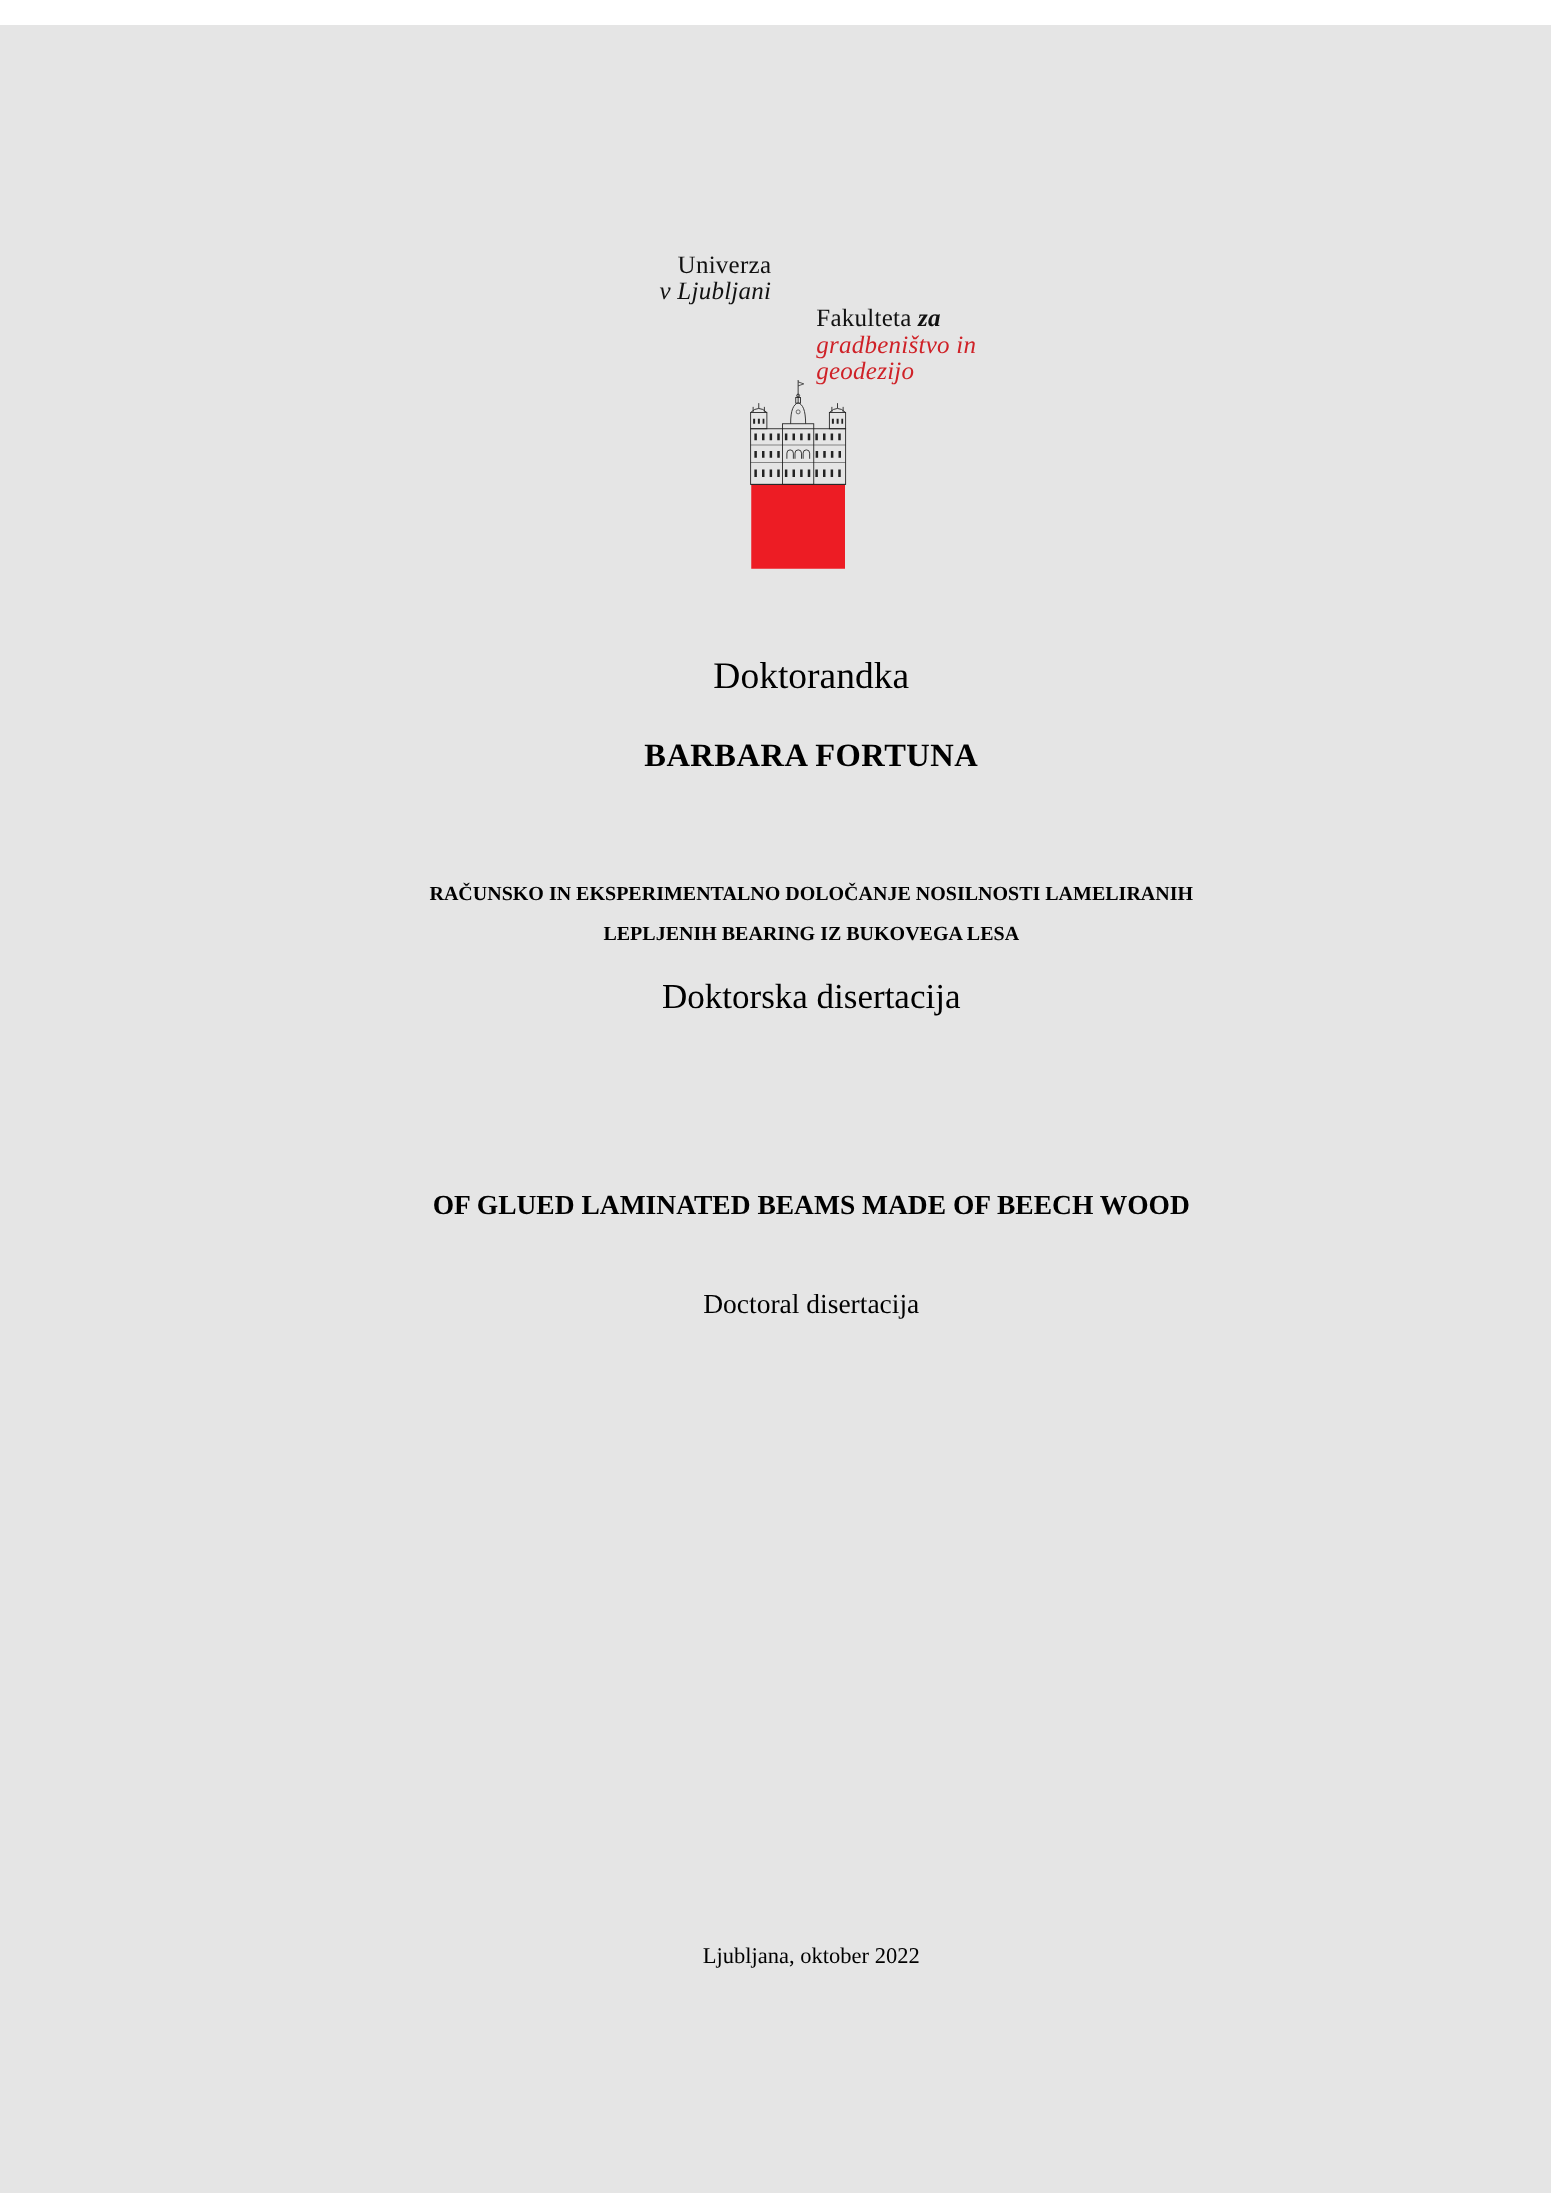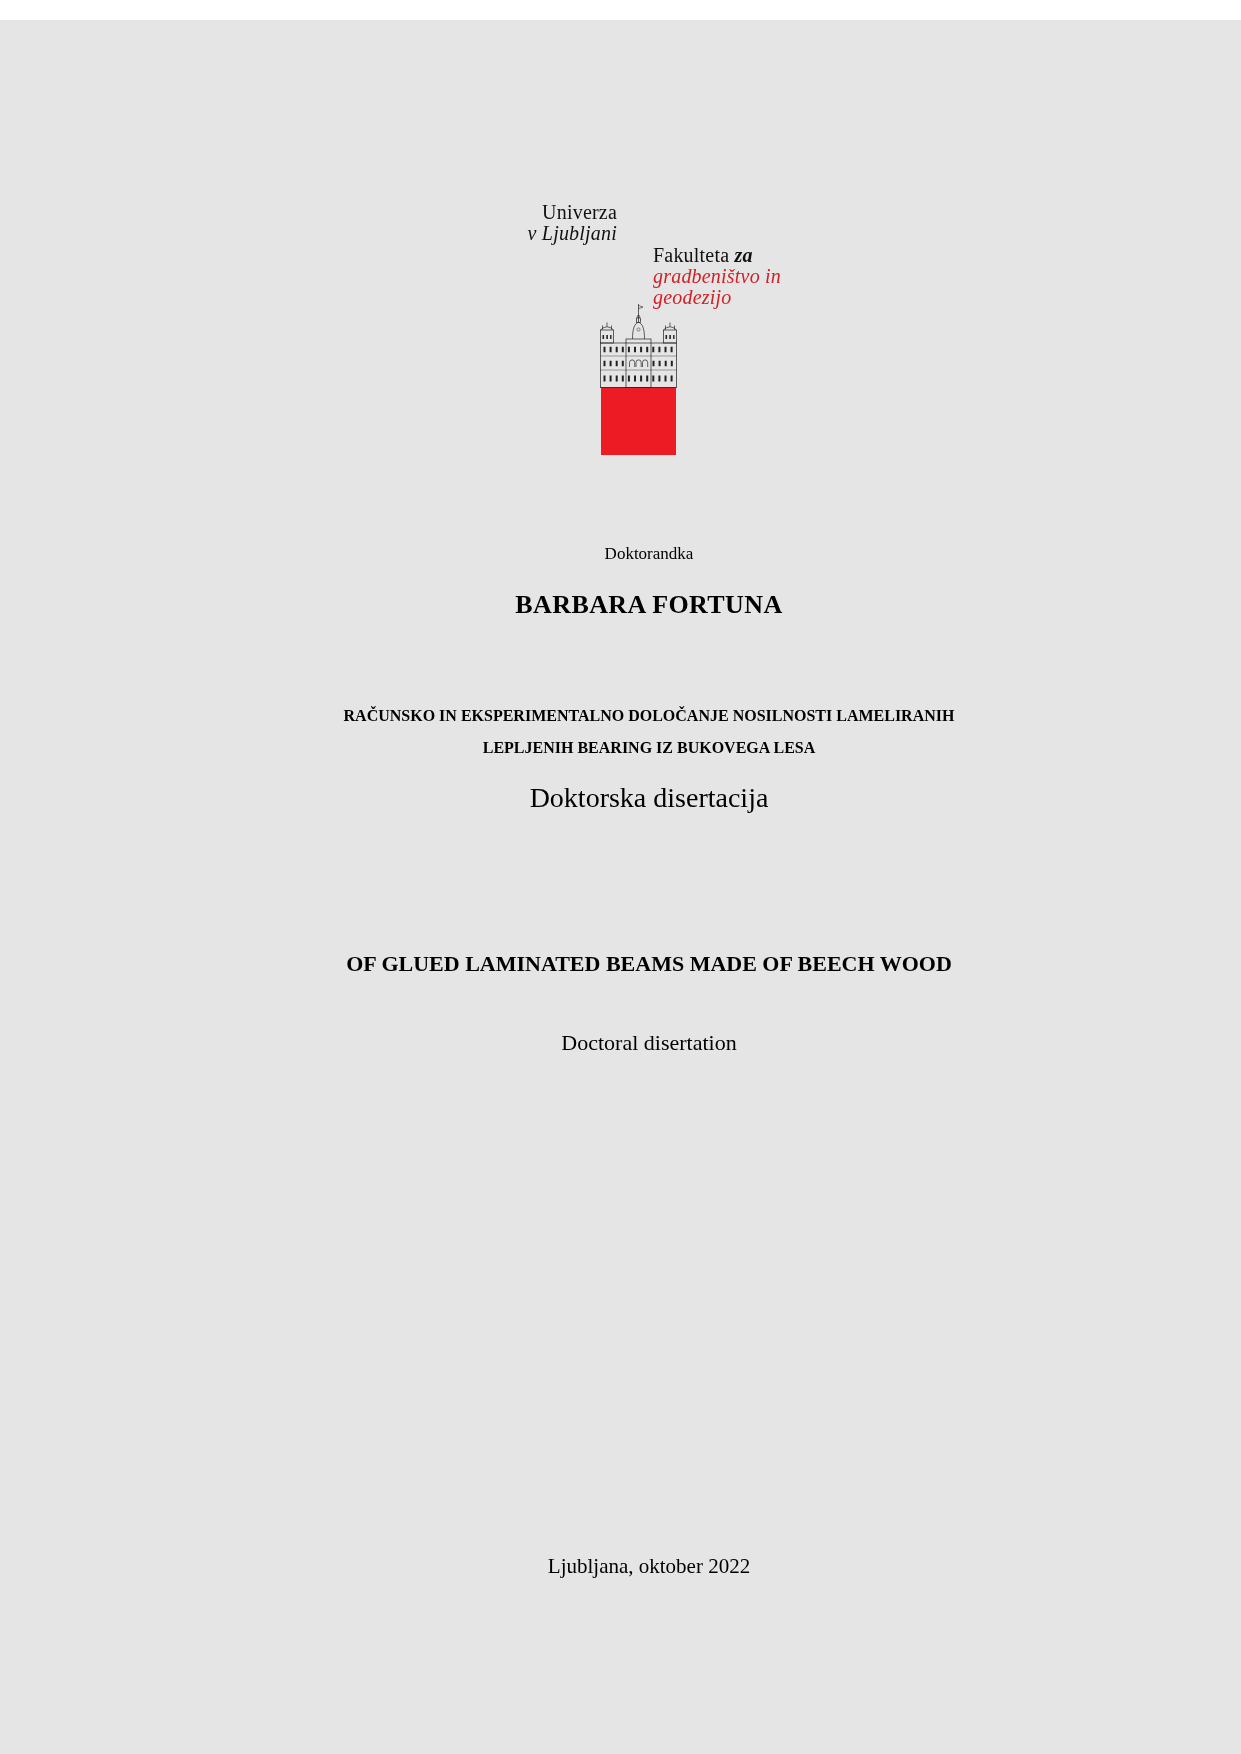--- a/index.html
+++ b/index.html
@@ -49,27 +49,27 @@
     width: 75px; height: 67px;
     background: #ed1c24;
   }
 
   
   .cblock {
     position: absolute;
     left: 57px; width: 1184px;
     text-align: center;
   }
-  .role      { top: 524px;  font-size: 17px; }
+  .role      { top: 504px;  font-size: 30px; }
   .author    { top: 570px;  font-size: 26px; font-weight: bold; letter-spacing: 0.4px; }
   .title-sl  { top: 680px;  font-size: 16px; font-weight: bold; line-height: 32px; }
   .sub-sl    { top: 762px;  font-size: 28px; }
   .title-en  { top: 928px;  font-size: 22px; font-weight: bold; line-height: 32px; }
   .sub-en    { top: 1010px; font-size: 22px; }
-  .footer    { top: 1534px; font-size: 21px; }
+  .footer    { top: 1534px; font-size: 18px; }
 </style>
 </head>
 <body>
 
 <div class="page">
 
   <div class="logo-univerza">
     <div class="line1">Univerza</div>
     <div class="line2">v Ljubljani</div>
   </div>
@@ -135,17 +135,17 @@
     <div>RAČUNSKO IN EKSPERIMENTALNO DOLOČANJE NOSILNOSTI LAMELIRANIH</div>
     <div>LEPLJENIH BEARING IZ BUKOVEGA LESA</div>
   </div>
 
   <div class="cblock sub-sl">Doktorska disertacija</div>
 
   <div class="cblock title-en">
     <div>OF GLUED LAMINATED BEAMS MADE OF BEECH WOOD</div>
   </div>
 
-  <div class="cblock sub-en">Doctoral disertation</div>
+  <div class="cblock sub-en">Doctoral disertacija</div>
 
   <div class="cblock footer">Ljubljana, oktober 2022</div>
 
 </div>
 
 </body></html>

